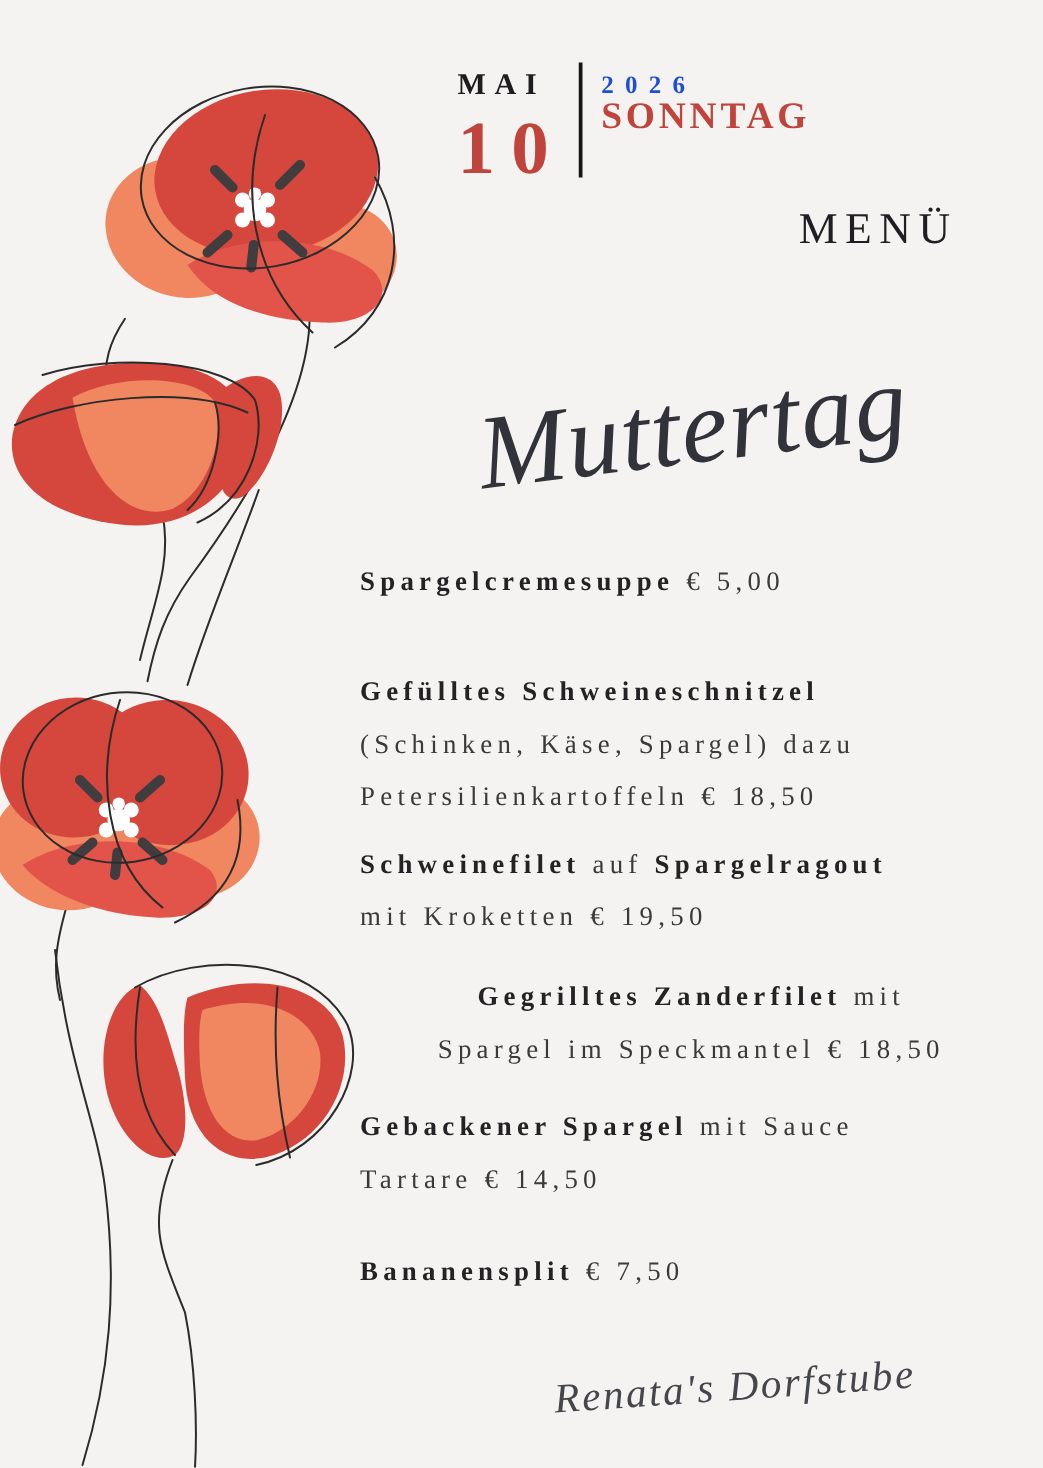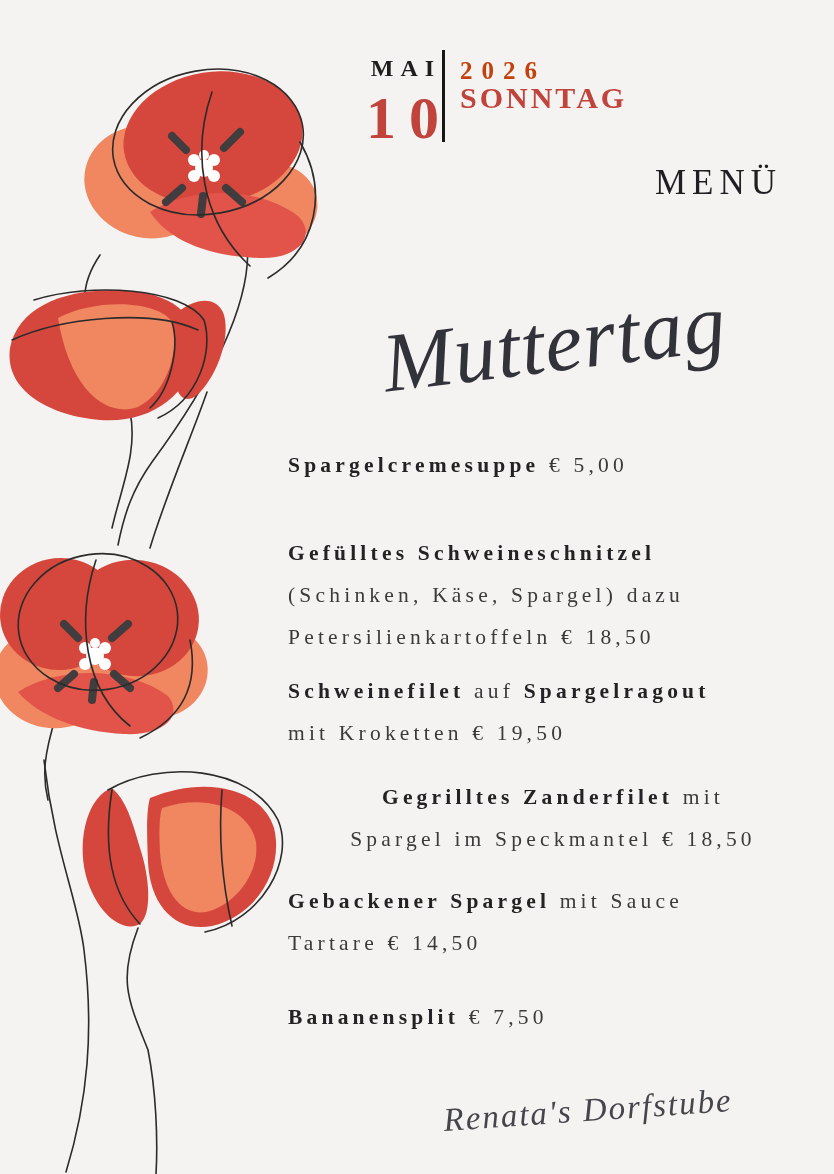--- a/index.html
+++ b/index.html
@@ -14,30 +14,30 @@
   .decor-svg{position:absolute;left:0;top:0;width:834px;height:1174px;}
   .f-red{fill:#d5463c;}
   .f-red2{fill:#e2544a;}
   .f-orange{fill:#f08760;}
   .ln{fill:none;stroke:#2b2b2b;stroke-width:1.6;stroke-linecap:round;}
   .stamen{stroke:#413c3e;stroke-width:8;stroke-linecap:round;}
   .wcenter{fill:#ffffff;}
 
   
   .date-header{position:absolute;left:366px;top:50px;display:flex;align-items:stretch;}
-  .dh-left{text-align:center;padding-right:3px;padding-top:6px;}
+  .dh-left{text-align:left;padding-right:24px;padding-top:6px;}
   .dh-month{font-size:24px;font-weight:700;letter-spacing:7px;margin-right:-7px;color:#1d1d1f;line-height:1;}
   .dh-day{font-size:60px;font-weight:700;letter-spacing:13px;margin-right:-13px;color:#c0443c;line-height:1;margin-top:8px;}
   .dh-divider{width:3px;background:#161616;height:92px;}
   .dh-right{padding-left:15px;padding-top:8px;}
-  .dh-year{font-size:25px;font-weight:600;letter-spacing:9px;color:#c2410c;line-height:1;}
+  .dh-year{font-size:20px;font-weight:600;letter-spacing:9px;color:#1d4ed8;line-height:1;}
   .dh-weekday{font-size:30px;font-weight:700;letter-spacing:3px;color:#c0443c;line-height:1;}
 
   
-  .title-block{position:absolute;right:58px;top:156px;text-align:right;color:#1f1f23;}
+  .title-block{position:absolute;right:74px;top:156px;text-align:right;color:#1f1f23;}
   .title-line{font-size:35px;letter-spacing:6px;margin-right:-6px;font-weight:500;line-height:54px;}
 
   
   .script-title{
     position:absolute;left:330px;top:268px;width:450px;height:160px;
     font-style:italic;font-weight:400;font-size:84px;color:#32323a;
     text-align:center;transform:rotate(-7deg);letter-spacing:1px;line-height:150px;
   }
   .signature{
     position:absolute;left:398px;top:1080px;width:380px;

